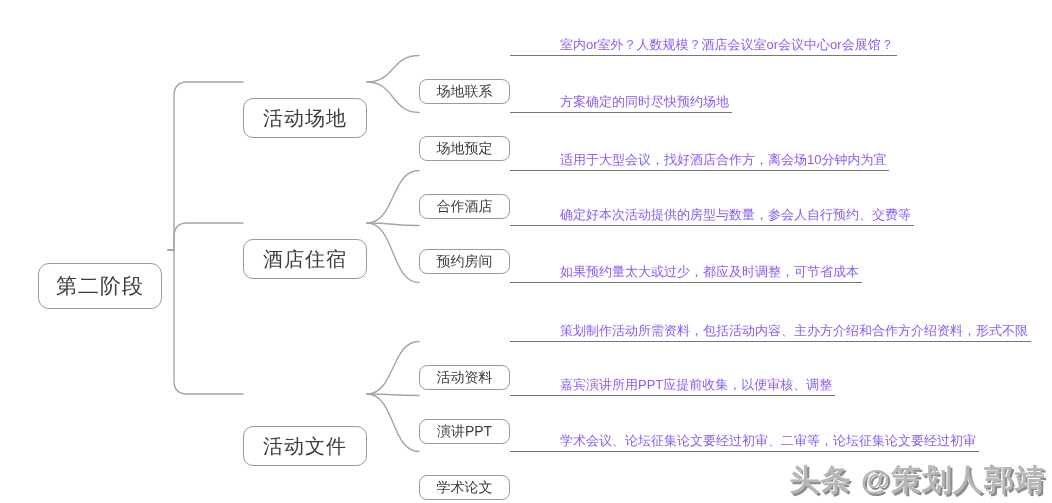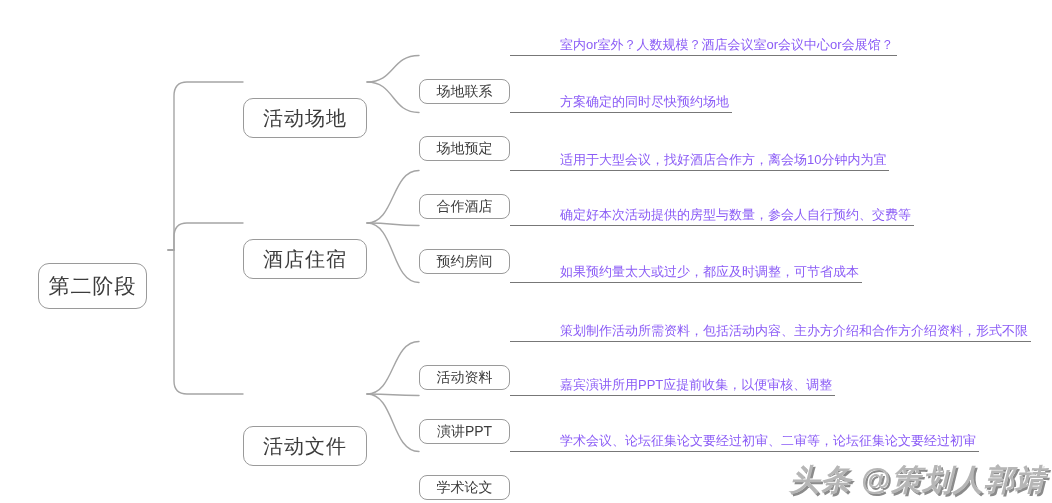--- a/index.html
+++ b/index.html
@@ -6,38 +6,37 @@
   .stage{
     position:relative;width:1052px;height:503px;background:#ffffff;
     font-family:"Liberation Sans","DejaVu Sans",sans-serif;overflow:hidden;
   }
   .connectors{position:absolute;left:0;top:0;width:1052px;height:503px;}
   .topic{
     position:absolute;box-sizing:border-box;background:#ffffff;
     border:1.4px solid #9a9a9a;display:flex;align-items:center;justify-content:center;
     color:#3c3c3c;white-space:nowrap;margin-top:36px;
   }
-  .root{left:38px;top:227px;width:109px;height:46px;border-radius:11px;font-size:21px;letter-spacing:1px;}
+  .root{left:38px;top:227px;width:124px;height:46px;border-radius:11px;font-size:21px;letter-spacing:1px;}
   .branch{left:243px;width:124px;height:40px;border-radius:10px;font-size:20px;letter-spacing:1px;}
   .b1{top:62px}.b2{top:203px}.b3{top:390px}
   .leaf{left:419px;width:91px;height:25px;border-radius:8px;font-size:14px;}
   .l1{top:43px}.l2{top:100px}.l3{top:158px}.l4{top:213px}
   .l5{top:270px}.l6{top:329px}.l7{top:383px}.l8{top:439px}
   .note{
     position:absolute;left:510px;height:20px;line-height:19px;
     padding:0 3px 0 50px;border-bottom:1px solid #777777;
     font-size:13px;color:#8b5cf6;white-space:nowrap;
   }
   .n1{top:35px}.n2{top:92px}.n3{top:150px}.n4{top:205px}
   .n5{top:262px}.n6{top:321px}.n7{top:375px}.n8{top:431px}
   .watermark{
     position:absolute;right:6px;bottom:2px;font-size:30px;font-weight:bold;
     color:#b6b6b6;letter-spacing:1px;
     text-shadow:-1px -1px 0 #ffffff,2px 2px 0 #8b8b8b;
-    font-style:italic;
   }
 </style>
 </head>
 <body>
 
 <div class="stage">
 
   <svg class="connectors" viewBox="0 0 1052 503" xmlns="http://www.w3.org/2000/svg" fill="none" stroke="#a5a5a5" stroke-width="1.4" stroke-linecap="round">
     <path d="M168 250 H174 V96 Q174 82 187 82 H243"></path>
     <path d="M168 250 H174 V237 Q174 223 187 223 H243"></path>

